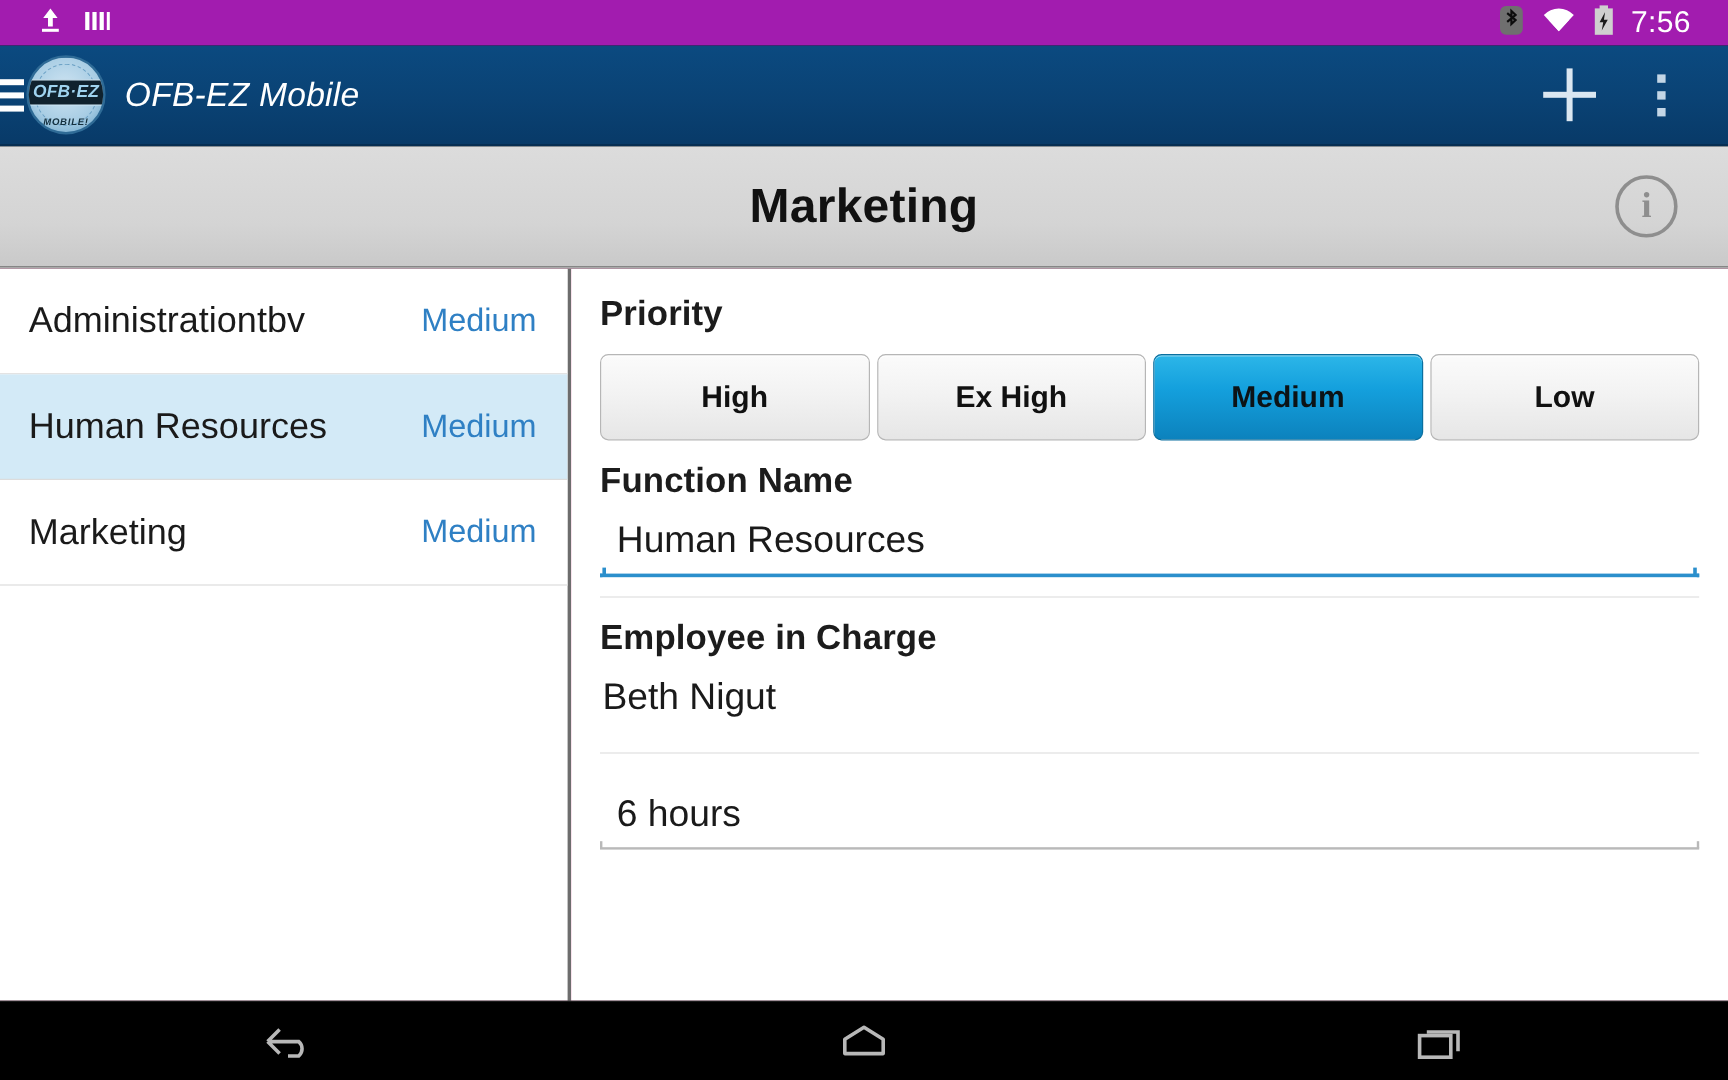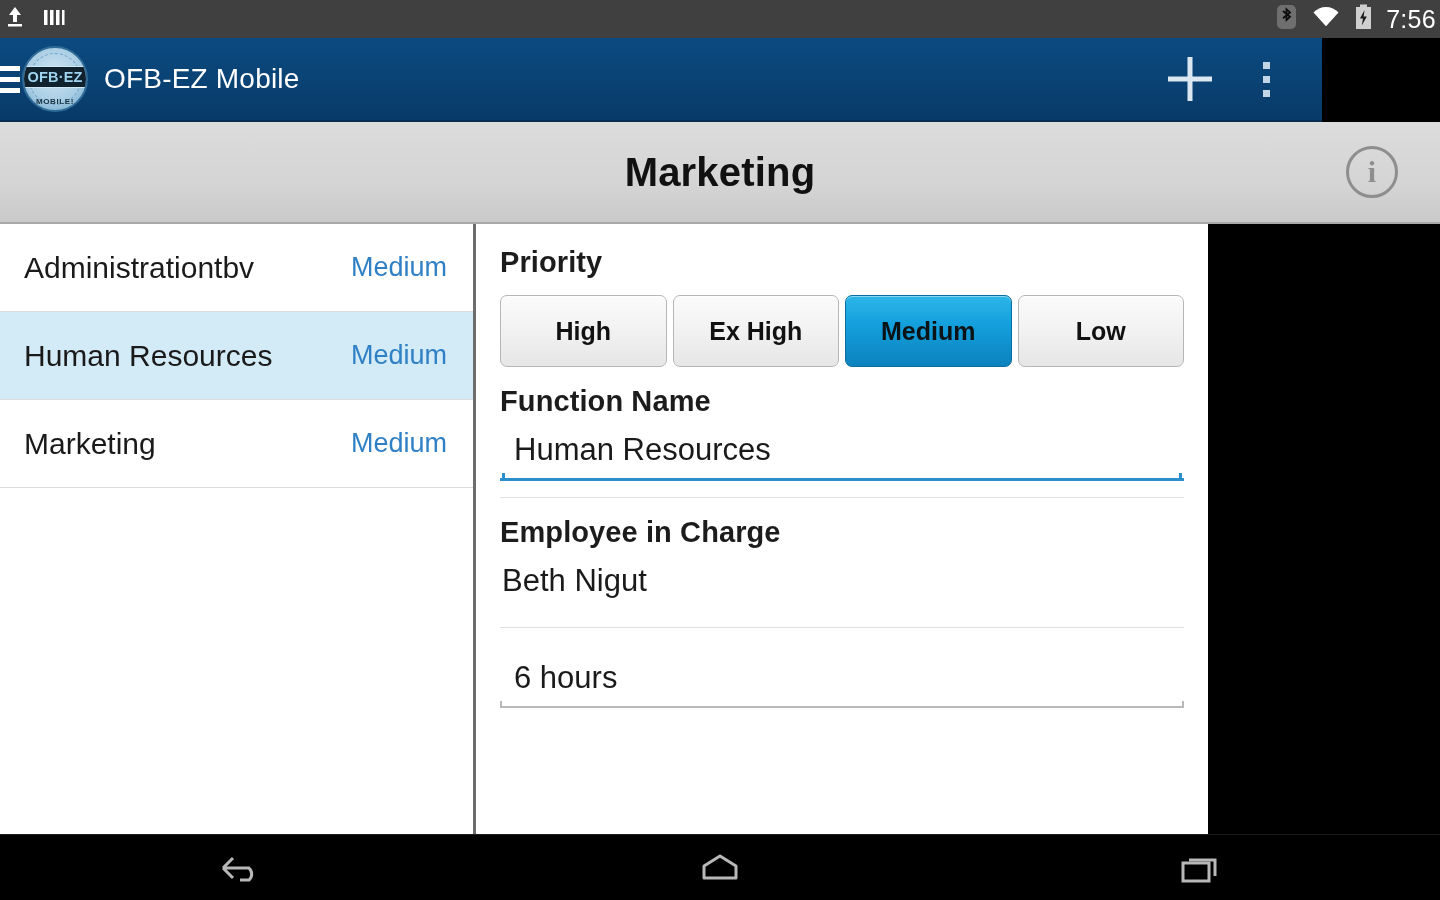--- a/index.html
+++ b/index.html
@@ -8,42 +8,43 @@
     font-family: "Liberation Sans", sans-serif;
     background: #000;
     overflow: hidden;
   }
   .screen { position: relative; width: 1440px; height: 900px; }
 
   
   .status-bar {
     position: absolute; top: 0; left: 0;
     width: 1440px; height: 38px;
-    background: #404040;
+    background: #a21caf;
     display: flex; align-items: center;
-    padding: 0 4px;
+    padding: 0 31px;
   }
   .status-left { display: flex; align-items: center; gap: 16px; }
   .status-right {
     margin-left: auto;
     display: flex; align-items: center; gap: 14px;
   }
   .status-clock {
     color: #ffffff; font-size: 25px; letter-spacing: .3px;
     font-family: "Liberation Sans", sans-serif;
   }
   .sicon { display: block; }
 
   
   .app-bar {
     position: absolute; top: 38px; left: 0;
-    width: 1322px; height: 84px;
+    width: 1440px; height: 84px;
     background: linear-gradient(180deg,#0b4a80 0%,#0a4274 55%,#083a68 100%);
     display: flex; align-items: center;
     border-bottom: 2px solid #062e52;
+    font-style: italic;
   }
   .hamburger {
     width: 26px; height: 34px;
     display: flex; flex-direction: column; justify-content: center; gap: 6px;
     margin-left: -6px; flex: 0 0 auto;
   }
   .hamburger span {
     display: block; width: 26px; height: 5px; background: #ffffff;
   }
   .logo-badge {
@@ -117,21 +118,21 @@
     border: 3px solid #8e8e8e;
     display: flex; align-items: center; justify-content: center;
     color: #8e8e8e; font-size: 30px; font-weight: bold;
     font-family: "Liberation Serif", serif;
     cursor: pointer;
   }
 
   
   .body-wrap {
     position: absolute; top: 224px; left: 0;
-    width: 1208px; height: 610px;
+    width: 1440px; height: 610px;
     background: #ec4899;
     display: flex;
   }
   .list-pane {
     width: 476px; height: 610px; background: #ffffff;
     border-right: 3px solid #6d6d6d;
     overflow: hidden;
   }
   .list-row {
     height: 88px; display: flex; align-items: center;

